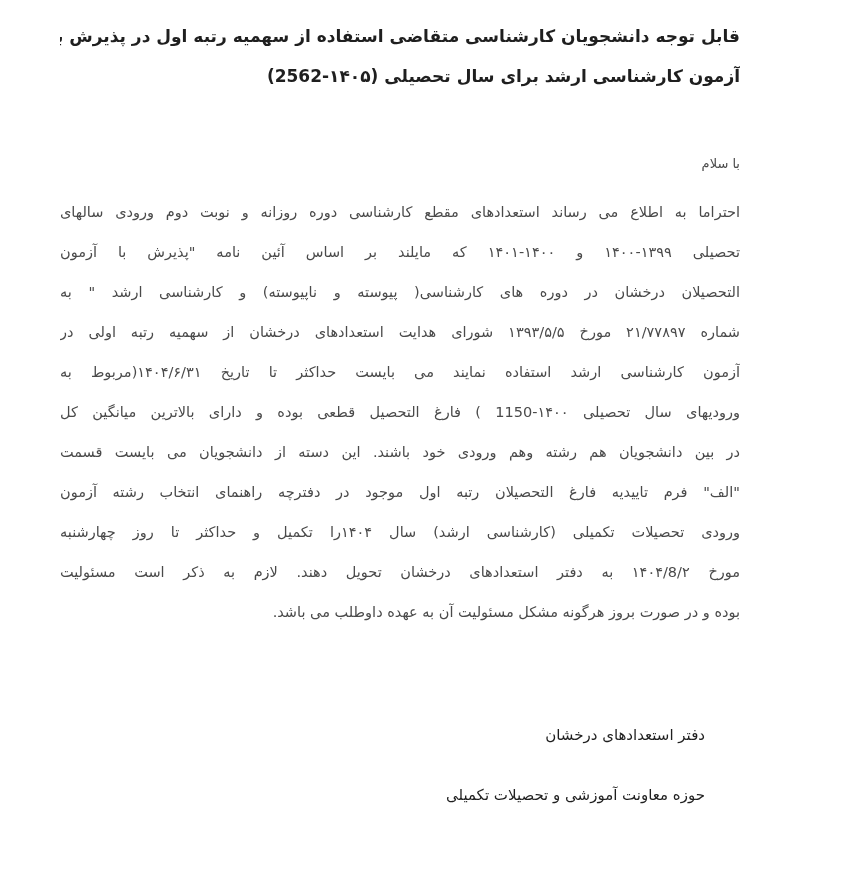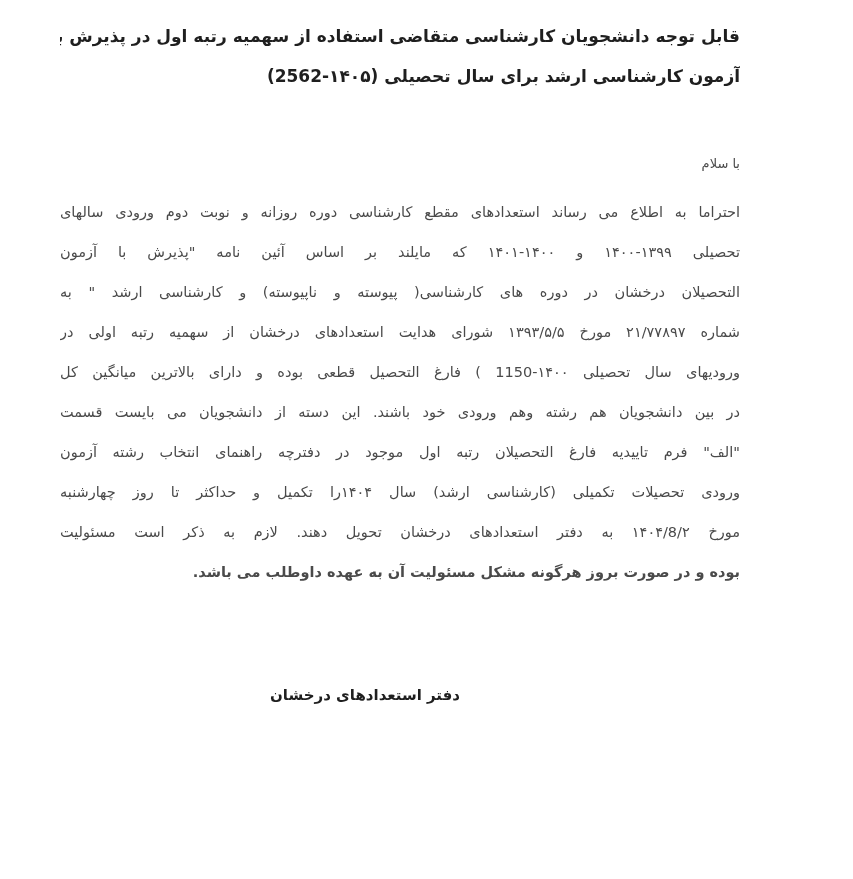--- a/index.html
+++ b/index.html
@@ -53,34 +53,33 @@
     height: 40px;
     overflow: hidden;
     text-align: justify;
     text-align-last: justify;
     text-justify: inter-word;
     color: #4a4a4a;
   }
   .body-line:last-child {
     text-align: right;
     text-align-last: right;
-    font-weight: bold;
   }
   
   .signature-block {
     margin-top: 83px;
     transform: translateX(-35px); 
     color: #1f1f1f;
   }
   .sig-line {
     font-size: 15px;
-    font-weight: bold;
+    font-weight: normal;
     line-height: 40px;
     height: 40px;
-    text-align: center;
+    text-align: right;
     white-space: nowrap;
   }
   .sig-line + .sig-line {
     margin-top: 20px;
   }
 </style>
 </head>
 <body>
 
 <div class="page">
@@ -91,26 +90,28 @@
       <div class="title-line">آزمون کارشناسی ارشد برای سال تحصیلی (۱۴۰۵-2562)</div>
     </div>
 
     <div class="greeting">با سلام</div>
 
     <div class="body-block">
       <div class="body-line">احتراما به اطلاع می رساند استعدادهای مقطع کارشناسی دوره روزانه و نوبت دوم ورودی سالهای</div>
       <div class="body-line">تحصیلی ۱۳۹۹-۱۴۰۰ و ۱۴۰۰-۱۴۰۱ که مایلند بر اساس آئین نامه "پذیرش با آزمون</div>
       <div class="body-line">التحصیلان درخشان در دوره های کارشناسی( پیوسته و ناپیوسته) و کارشناسی ارشد " به</div>
       <div class="body-line">شماره ۲۱/۷۷۸۹۷ مورخ ۱۳۹۳/۵/۵ شورای هدایت استعدادهای درخشان از سهمیه رتبه اولی در</div>
+      <div class="body-line">آزمون کارشناسی ارشد استفاده نمایند می بایست حداکثر تا تاریخ ۱۴۰۴/۶/۳۱(مربوط به</div>
       <div class="body-line">ورودیهای سال تحصیلی ۱۴۰۰-1150 ) فارغ التحصیل قطعی بوده و دارای بالاترین میانگین کل</div>
       <div class="body-line">در بین دانشجویان هم رشته وهم ورودی خود باشند. این دسته از دانشجویان می بایست قسمت</div>
       <div class="body-line">"الف" فرم تاییدیه فارغ التحصیلان رتبه اول موجود در دفترچه راهنمای انتخاب رشته آزمون</div>
       <div class="body-line">ورودی تحصیلات تکمیلی (کارشناسی ارشد) سال ۱۴۰۴را تکمیل و حداکثر تا روز چهارشنبه</div>
       <div class="body-line">مورخ ۱۴۰۴/8/۲ به دفتر استعدادهای درخشان تحویل دهند. لازم به ذکر است مسئولیت</div>
       <div class="body-line">بوده و در صورت بروز هرگونه مشکل مسئولیت آن به عهده داوطلب می باشد.</div>
     </div>
 
     <div class="signature-block">
       <div class="sig-line">دفتر استعدادهای درخشان</div>
+      <div class="sig-line">حوزه معاونت آموزشی و تحصیلات تکمیلی</div>
     </div>
 
   </div>
 </div>
 
 </body></html>

